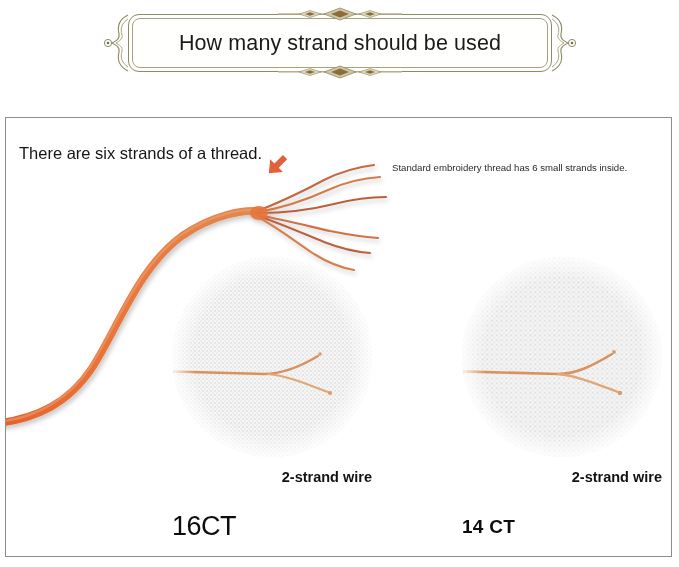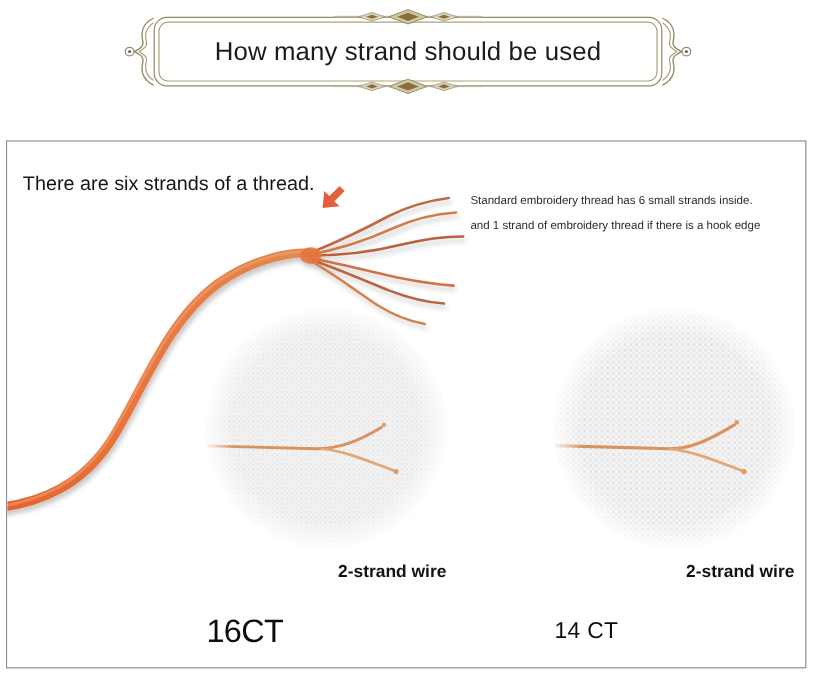--- a/index.html
+++ b/index.html
@@ -142,21 +142,21 @@
     color: #0d0d0d;
   }
   #ct-left {
     left: 166px; top: 393px; width: 200px;
     font-size: 27px;
     letter-spacing: -0.5px;
   }
   #ct-right {
     left: 456px; top: 398px; width: 200px;
     font-size: 19px;
-    font-weight: 400;
+    font-weight: 700;
     letter-spacing: 0.3px;
   }
 </style>
 </head>
 <body>
 
 <div id="title-banner">
   <div id="banner-frame">
 
     <div class="frame-line outer"></div>
@@ -300,21 +300,20 @@
 
     <g transform="translate(272,32) rotate(45)">
       <path d="M7 0 L13 0 L13 12 L19 12 L10 23 L1 12 L7 12 Z" fill="#e2603c"></path>
     </g>
   </svg>
 
   <div class="headline">There are six strands of a thread.</div>
 
   <div class="blurb">
     <div>Standard embroidery thread has 6 small strands inside.</div>
-    <div>and 1 strand of embroidery thread if there is a hook edge</div>
   </div>
 
   <div class="swatch-caption" id="caption-left">2-strand wire</div>
   <div class="swatch-caption" id="caption-right">2-strand wire</div>
 
   <div class="ct-label" id="ct-left">16CT</div>
   <div class="ct-label" id="ct-right">14 CT</div>
 </div>
 
 </body></html>

